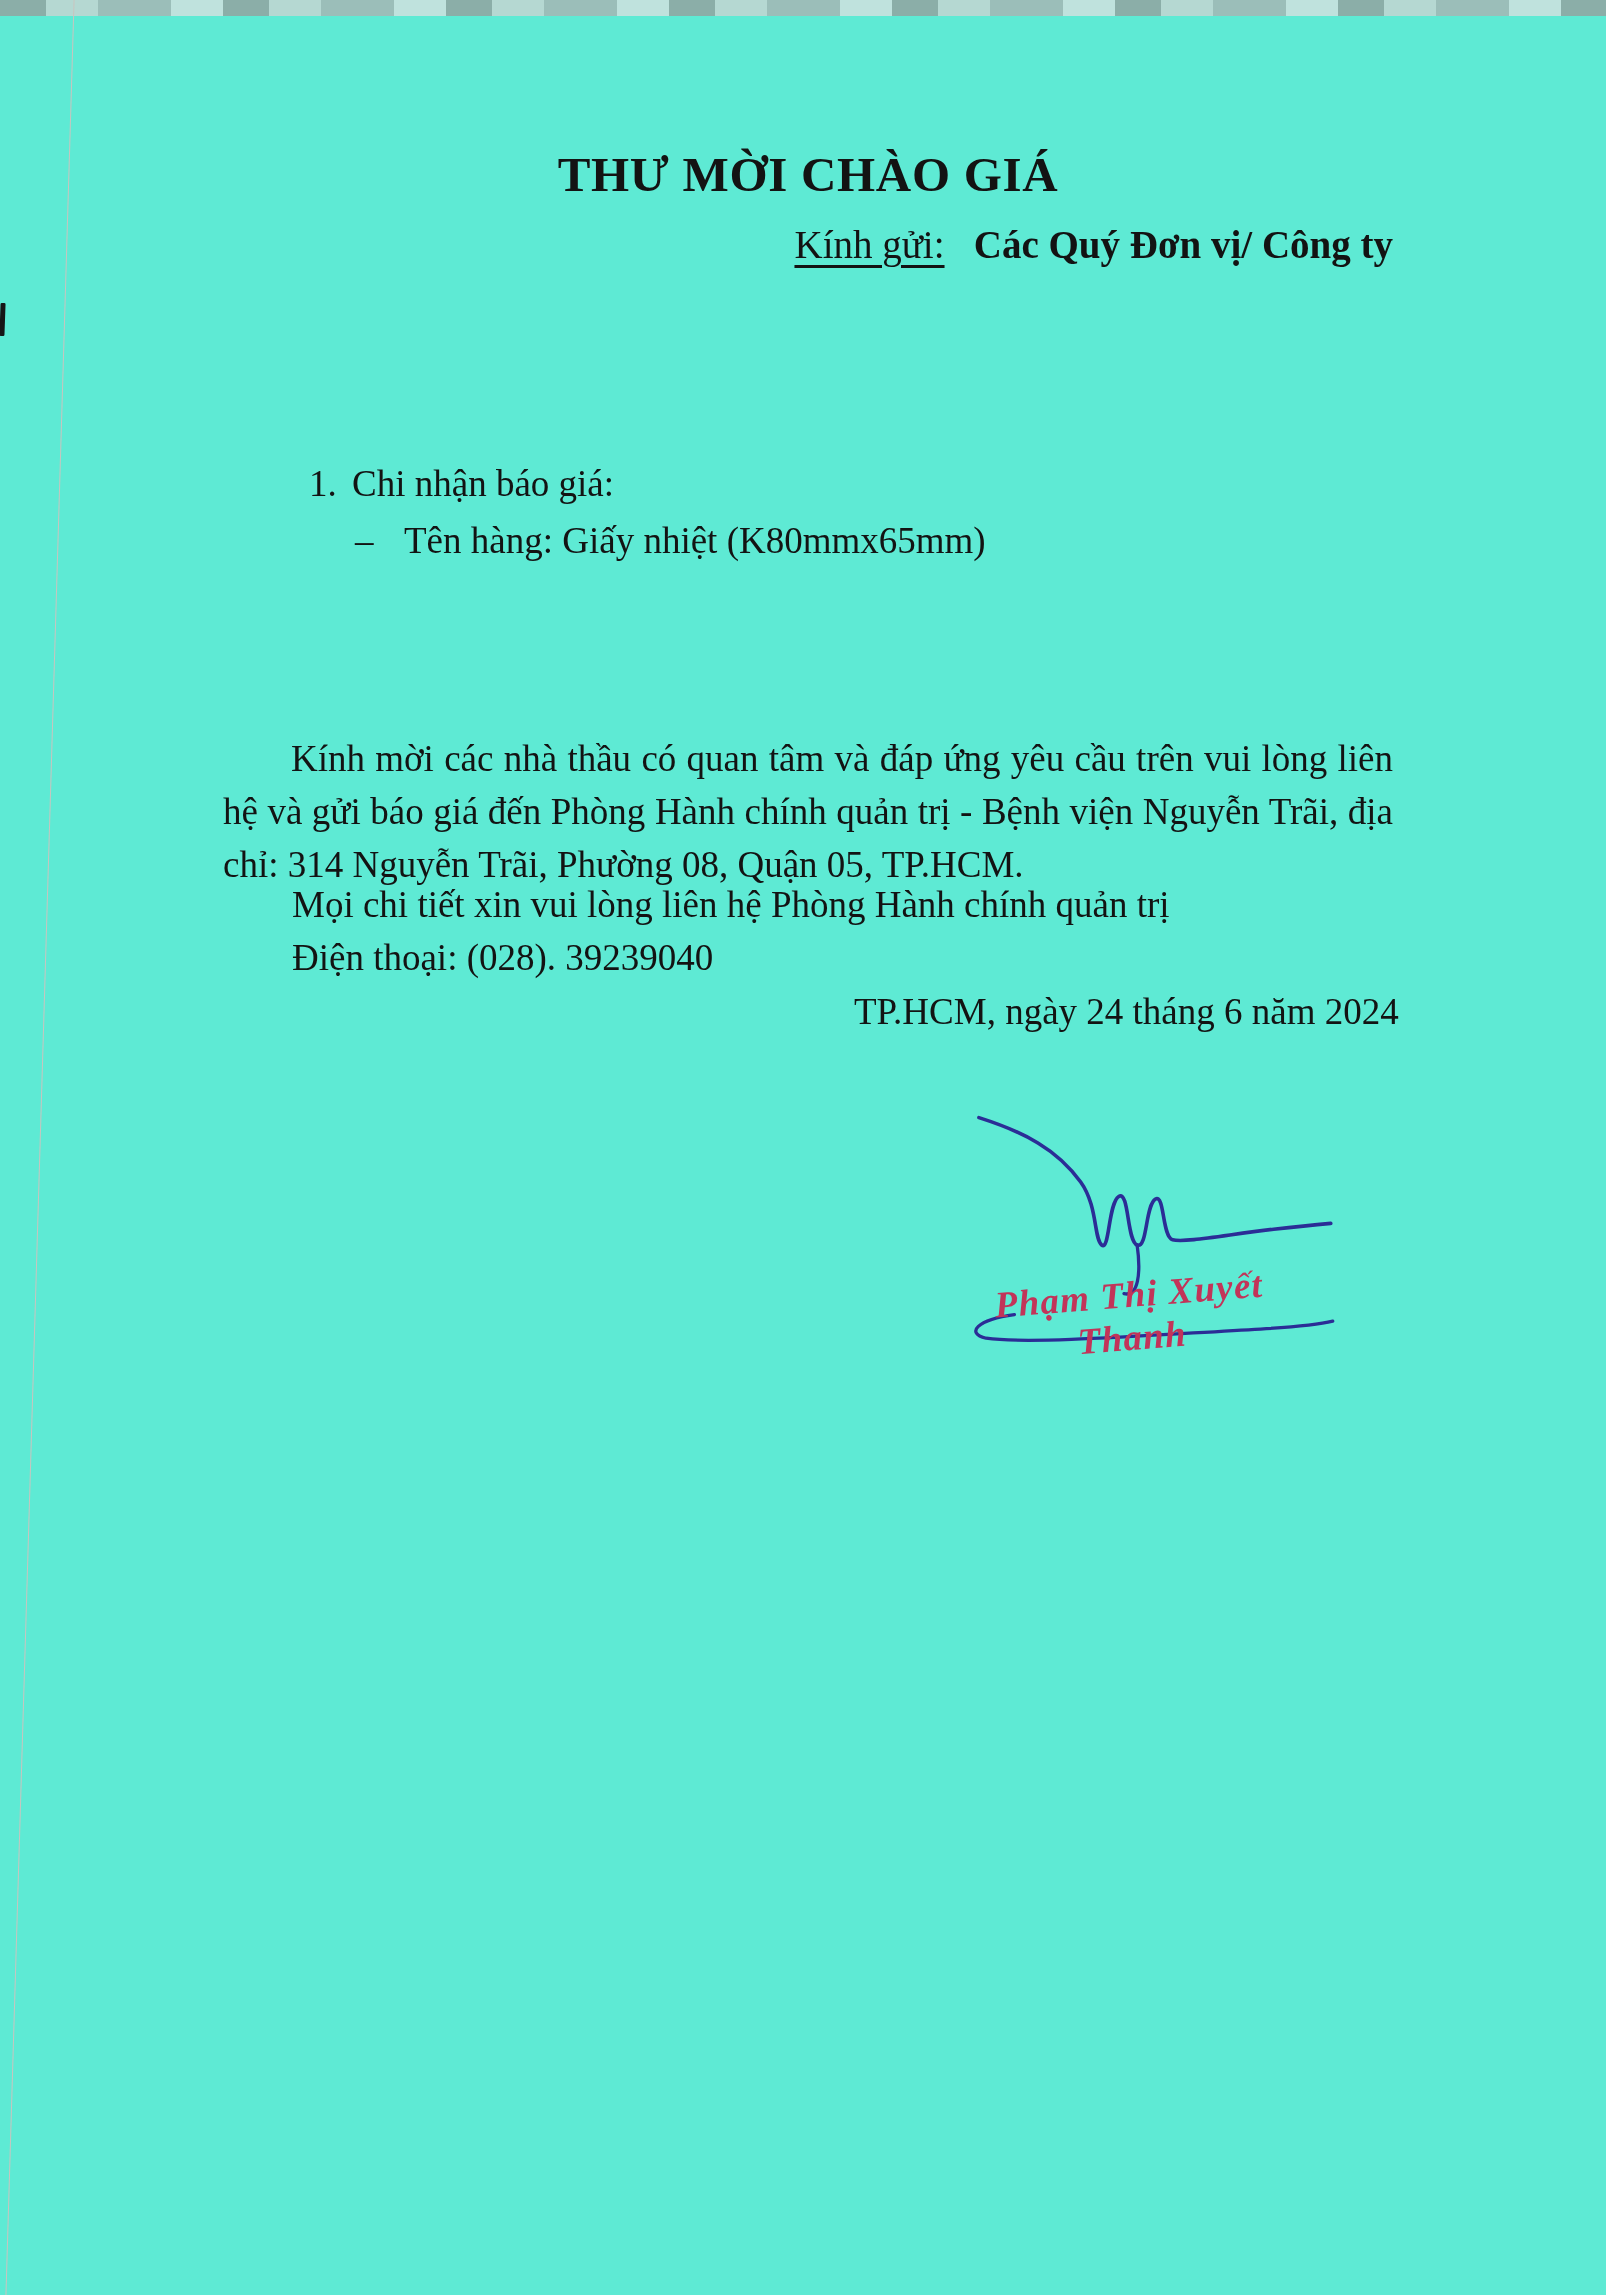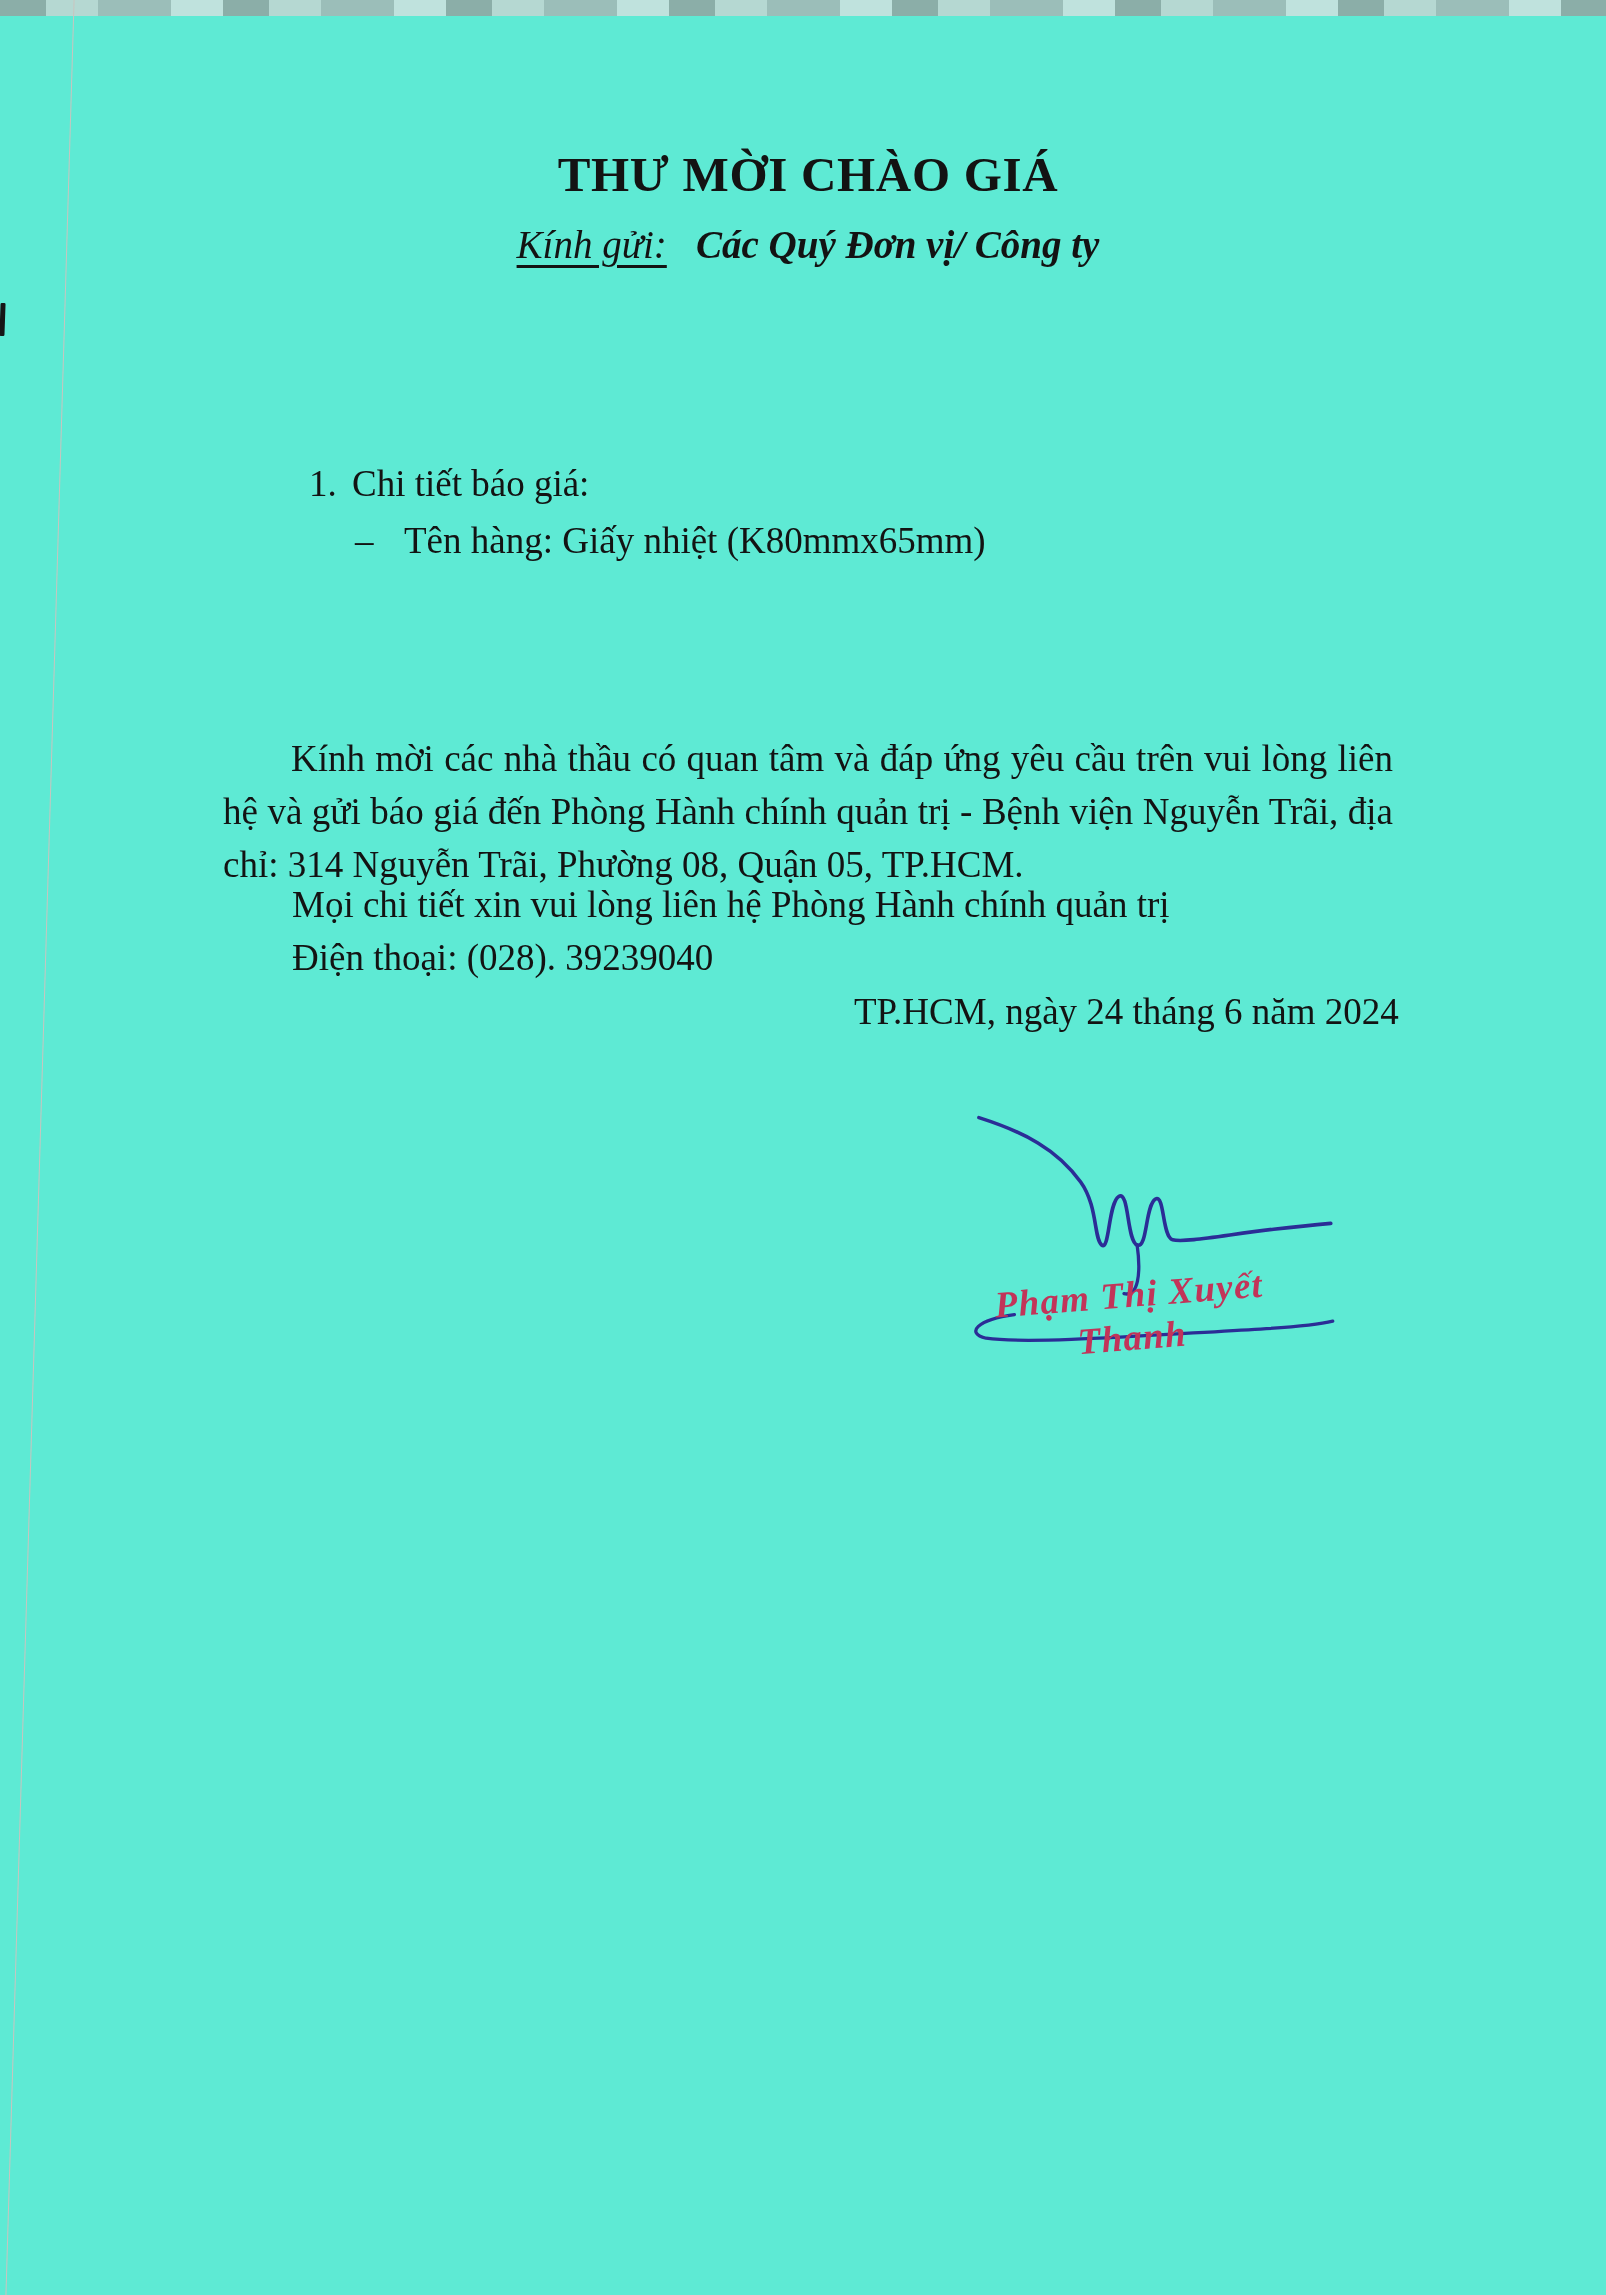--- a/index.html
+++ b/index.html
@@ -30,21 +30,21 @@
     transform:rotate(2deg);
   }
   
   .abs{position:absolute;}
   .col{left:223px;width:1170px;}
   .title{
     top:146px;text-align:center;
     font-size:49px;font-weight:bold;letter-spacing:0.7px;
   }
   .salutation{
-    top:222px;text-align:center;font-size:39px;font-style:italic;
+    top:222px;text-align:right;font-size:39px;
   }
   .salutation .label{text-decoration:underline;text-underline-offset:6.6px;}
   .salutation .recipient{font-weight:bold;}
   .body-text{font-size:37px;line-height:53px;}
   .para1{top:293px;text-align:justify;}
   .item-line{font-size:37px;line-height:47px;}
   .num{display:inline-block;width:43px;}
   .dash{display:inline-block;width:49px;}
   .item1{top:460px;left:309px;}
   .sub1{top:517px;left:355px;}
@@ -82,21 +82,21 @@
   <div class="abs col title">THƯ MỜI CHÀO GIÁ</div>
 
   <div class="abs col salutation">
     <span class="label">Kính gửi:</span>
     <span>&nbsp;</span>
     <span class="recipient">Các Quý Đơn vị/ Công ty</span>
   </div>
 
 
   <div class="abs item-line item1">
-    <span class="num">1.</span><span>Chi tiết báo giá:</span>
+    <span class="num">1.</span><span>Chi nhận báo giá:</span>
   </div>
   <div class="abs item-line sub1">
     <span class="dash">–</span><span>Tên hàng: Giấy nhiệt (K80mmx65mm)</span>
   </div>
 
 
   <div class="abs col body-text para2">Kính mời các nhà thầu có quan tâm và đáp ứng yêu cầu trên vui lòng liên hệ và gửi báo giá đến Phòng Hành chính quản trị - Bệnh viện Nguyễn Trãi, địa chỉ: 314 Nguyễn Trãi, Phường 08, Quận 05, TP.HCM.</div>
 
   <div class="abs moi">Mọi chi tiết xin vui lòng liên hệ Phòng Hành chính quản trị</div>
   <div class="abs dien">Điện thoại: (028). 39239040</div>

